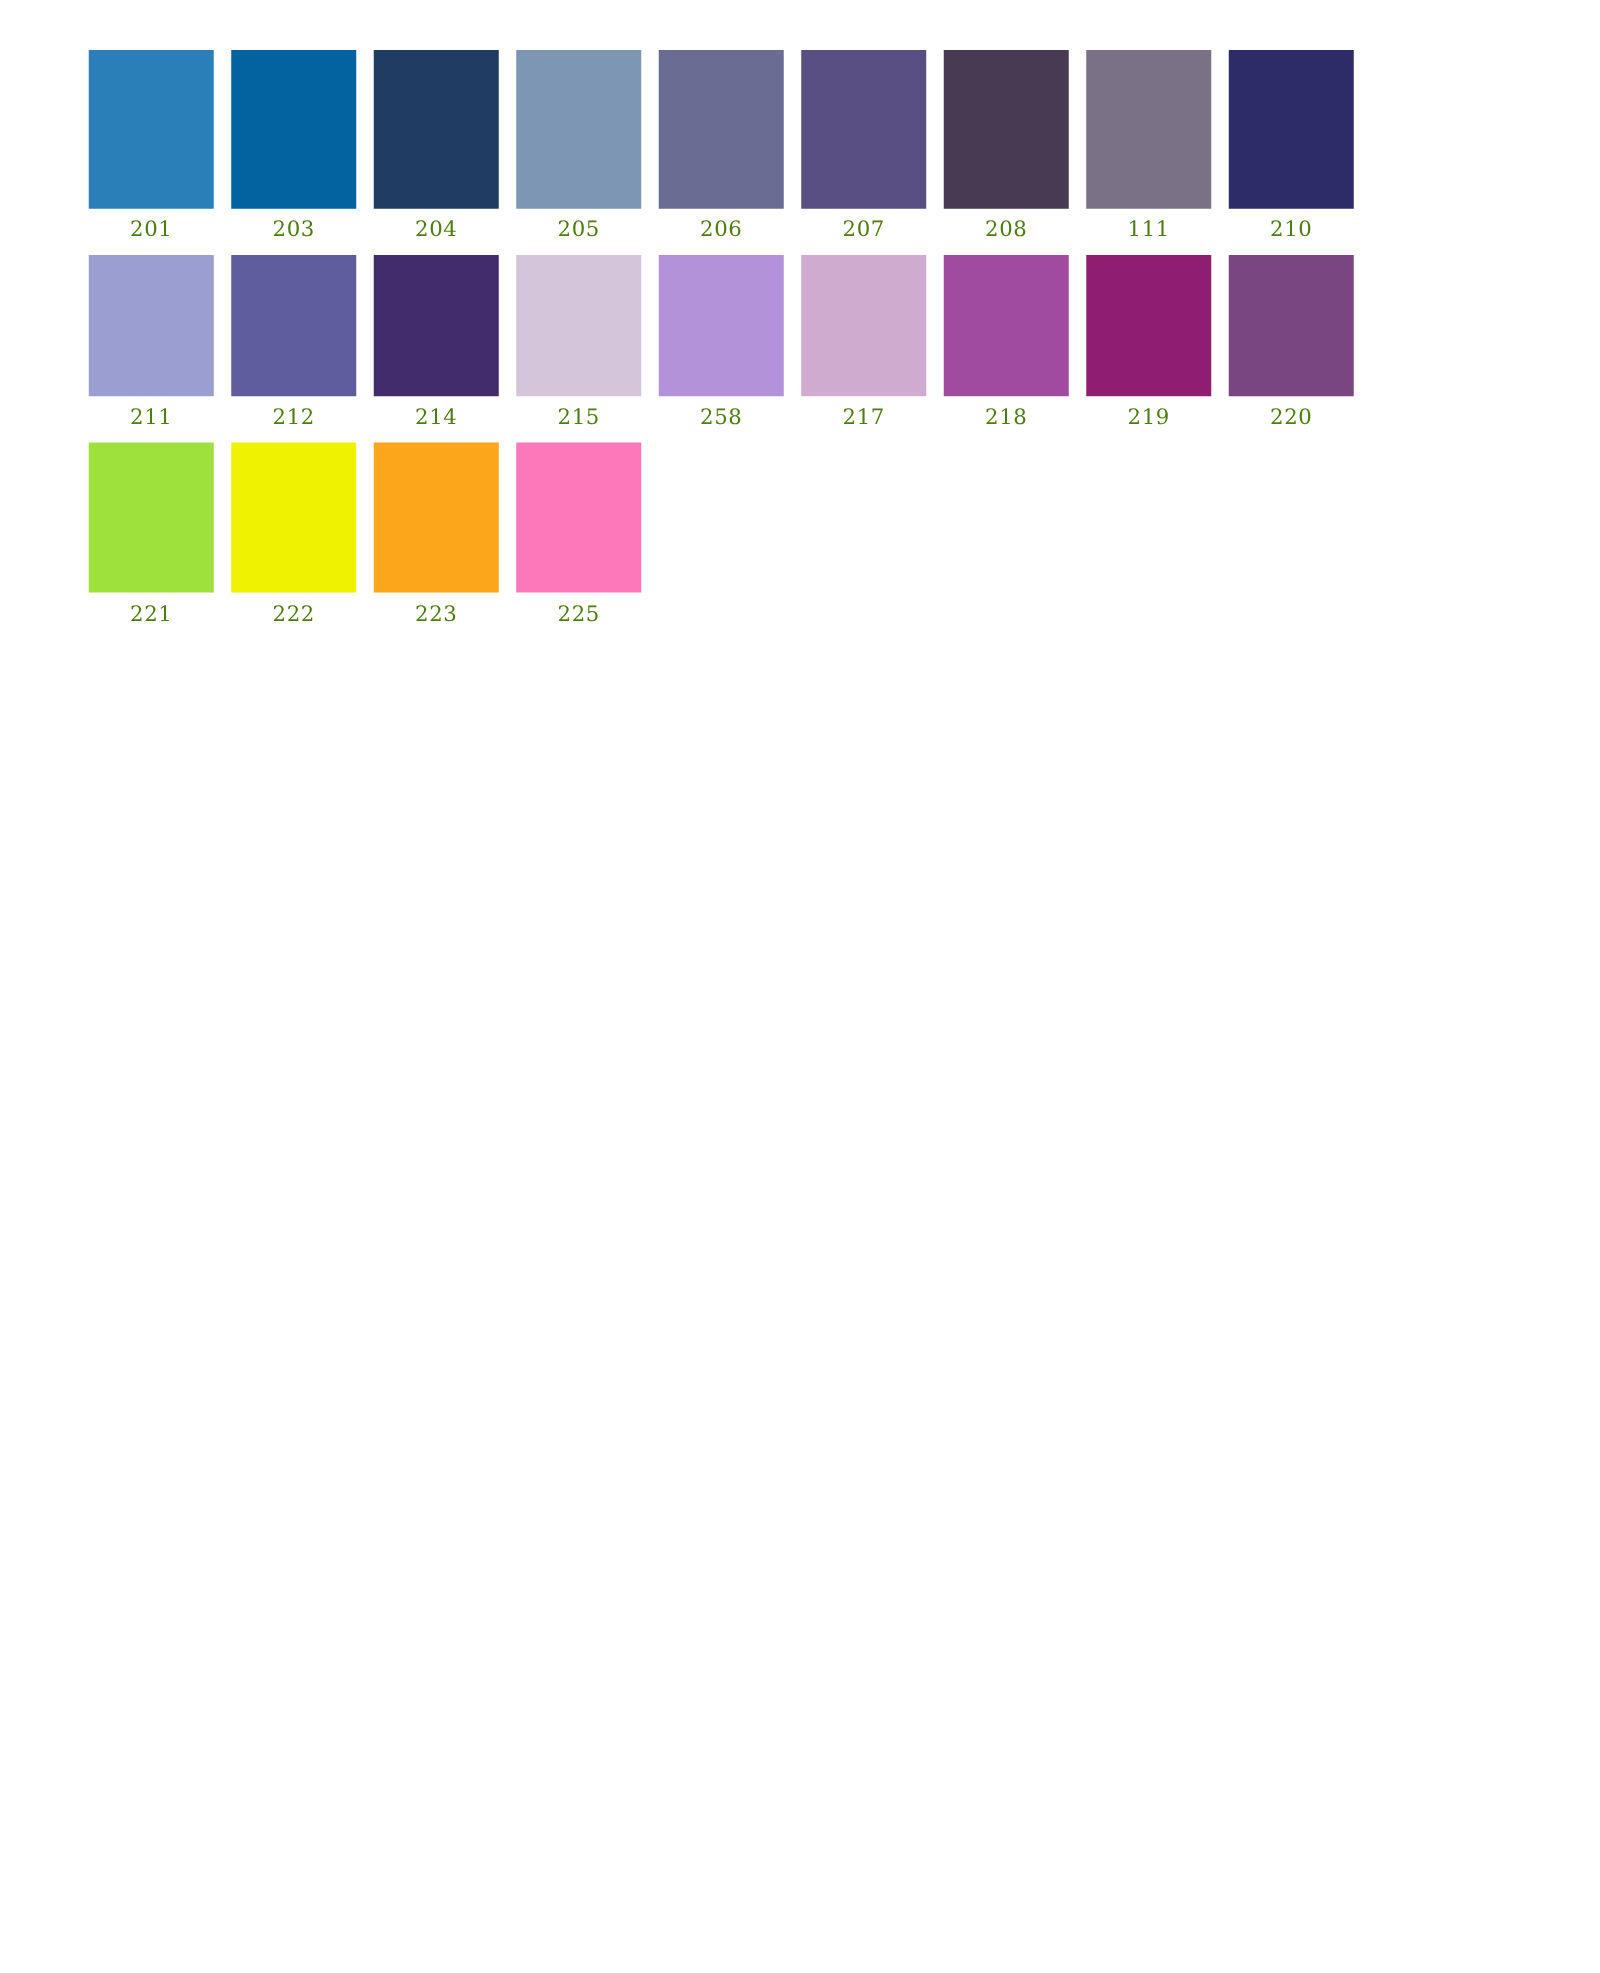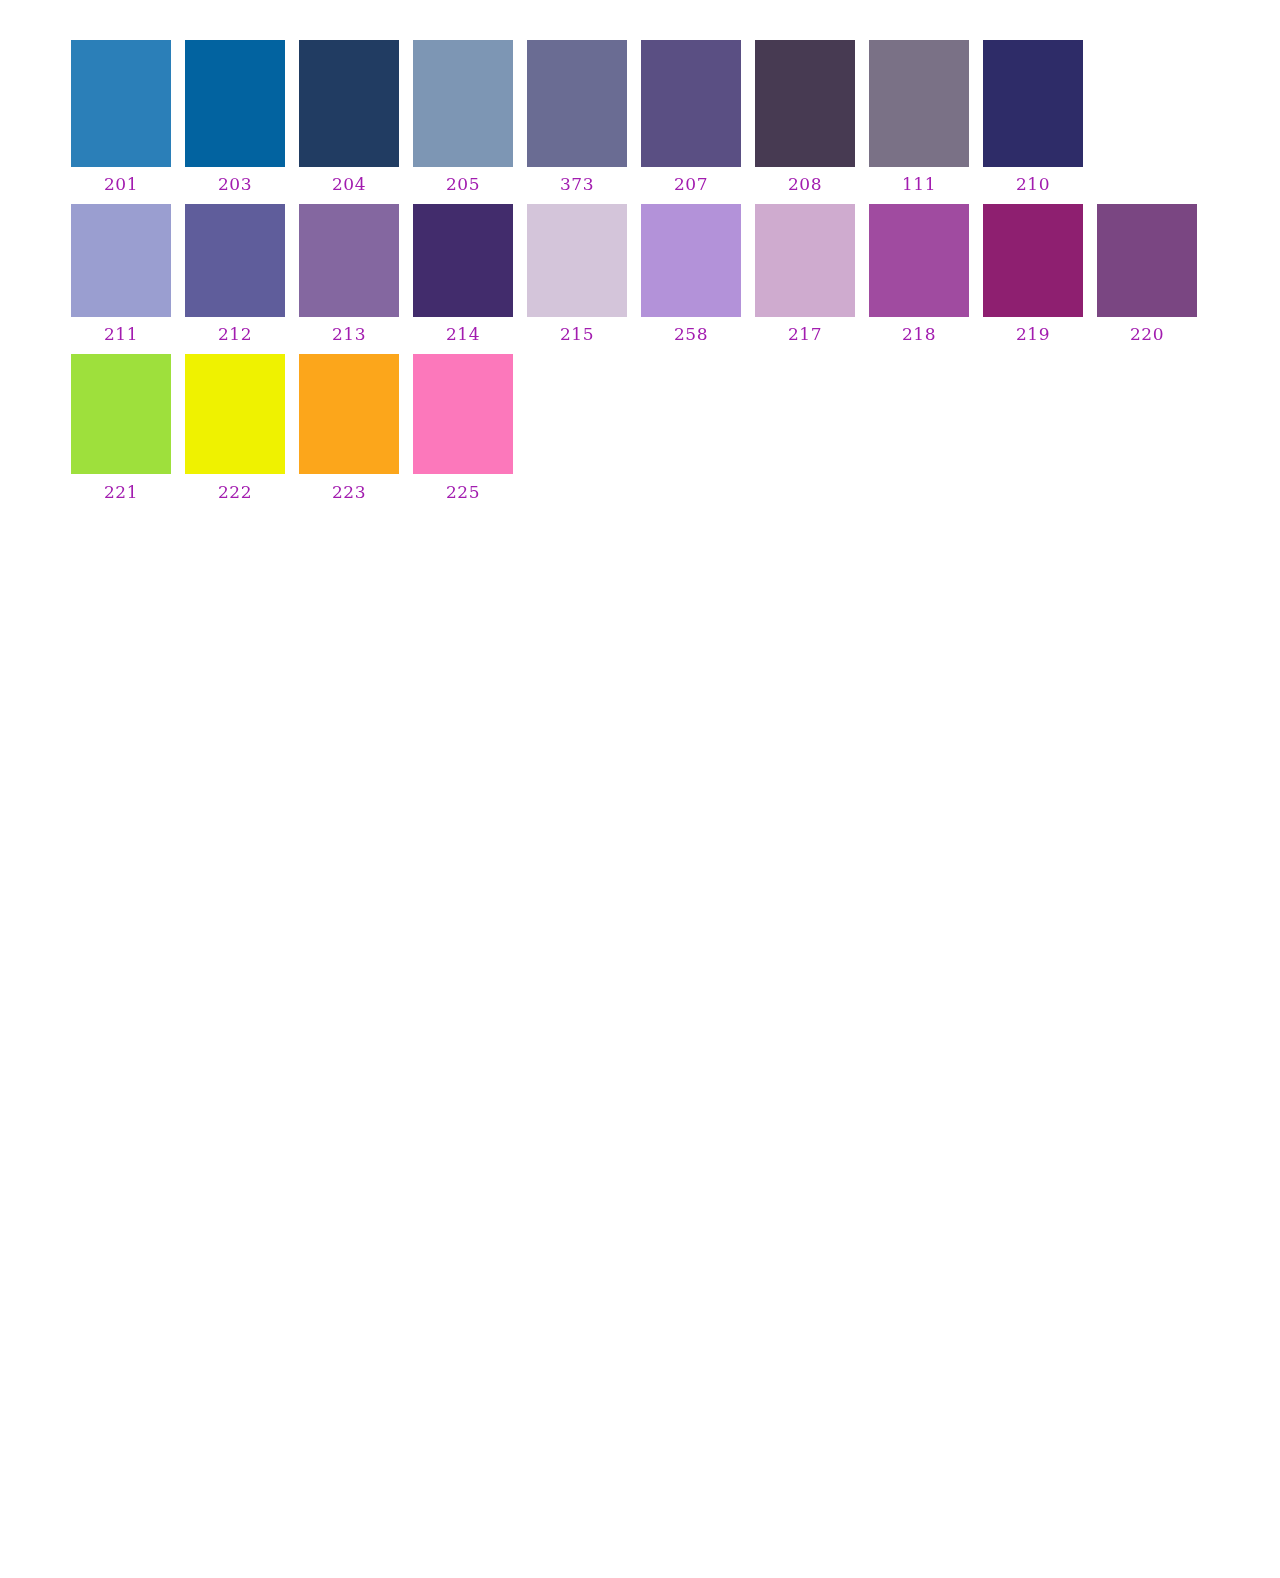--- a/index.html
+++ b/index.html
@@ -39,21 +39,21 @@
     box-sizing: border-box;
   }
   .swatch-chip {
     width: 100px;
     height: 127px;
     display: block;
   }
   .swatch-label {
     font-family: "DejaVu Serif", "Liberation Serif", serif;
     font-size: 17px;
-    color: #a21caf;
+    color: #4d7c0f;
     line-height: 1;
     margin-top: 9px;
     letter-spacing: 0.5px;
     text-align: center;
     user-select: text;
   }
   
   .row-2 .swatch-chip { height: 113px; }
   .row-2 .swatch-label { margin-top: 9px; }
   .row-3 .swatch-chip { height: 120px; }
@@ -77,21 +77,21 @@
       <div class="swatch-cell">
         <div class="swatch-chip" style="background-color: rgb(33, 60, 98);"></div>
         <div class="swatch-label">204</div>
       </div>
       <div class="swatch-cell">
         <div class="swatch-chip" style="background-color: rgb(125, 150, 180);"></div>
         <div class="swatch-label">205</div>
       </div>
       <div class="swatch-cell">
         <div class="swatch-chip" style="background-color: rgb(106, 108, 147);"></div>
-        <div class="swatch-label">373</div>
+        <div class="swatch-label">206</div>
       </div>
       <div class="swatch-cell">
         <div class="swatch-chip" style="background-color: rgb(90, 79, 131);"></div>
         <div class="swatch-label">207</div>
       </div>
       <div class="swatch-cell">
         <div class="swatch-chip" style="background-color: rgb(71, 58, 82);"></div>
         <div class="swatch-label">208</div>
       </div>
       <div class="swatch-cell">
@@ -104,24 +104,20 @@
       </div>
     </div>
   <div class="swatch-row row-2">
       <div class="swatch-cell">
         <div class="swatch-chip" style="background-color: rgb(154, 158, 208);"></div>
         <div class="swatch-label">211</div>
       </div>
       <div class="swatch-cell">
         <div class="swatch-chip" style="background-color: rgb(95, 93, 155);"></div>
         <div class="swatch-label">212</div>
-      </div>
-      <div class="swatch-cell">
-        <div class="swatch-chip" style="background-color: rgb(132, 103, 160);"></div>
-        <div class="swatch-label">213</div>
       </div>
       <div class="swatch-cell">
         <div class="swatch-chip" style="background-color: rgb(66, 44, 108);"></div>
         <div class="swatch-label">214</div>
       </div>
       <div class="swatch-cell">
         <div class="swatch-chip" style="background-color: rgb(212, 197, 218);"></div>
         <div class="swatch-label">215</div>
       </div>
       <div class="swatch-cell">

